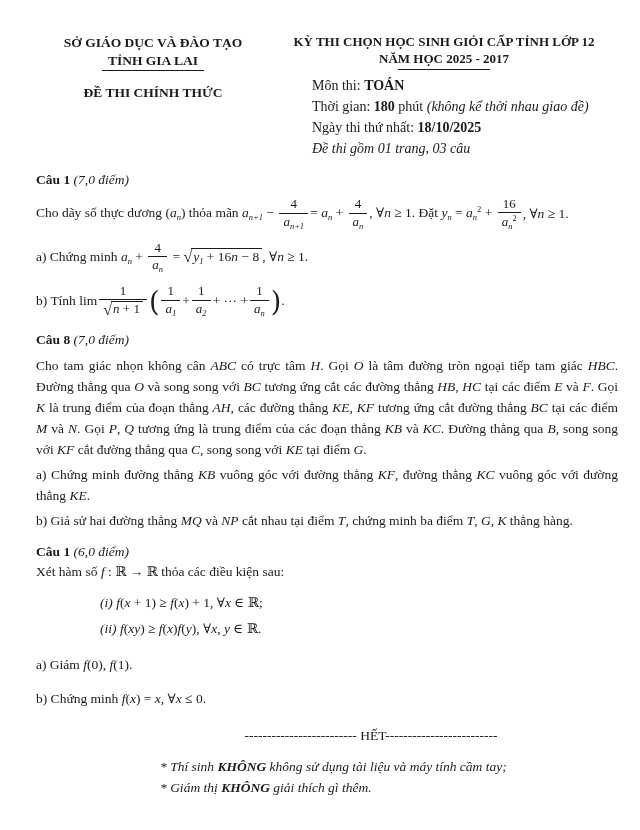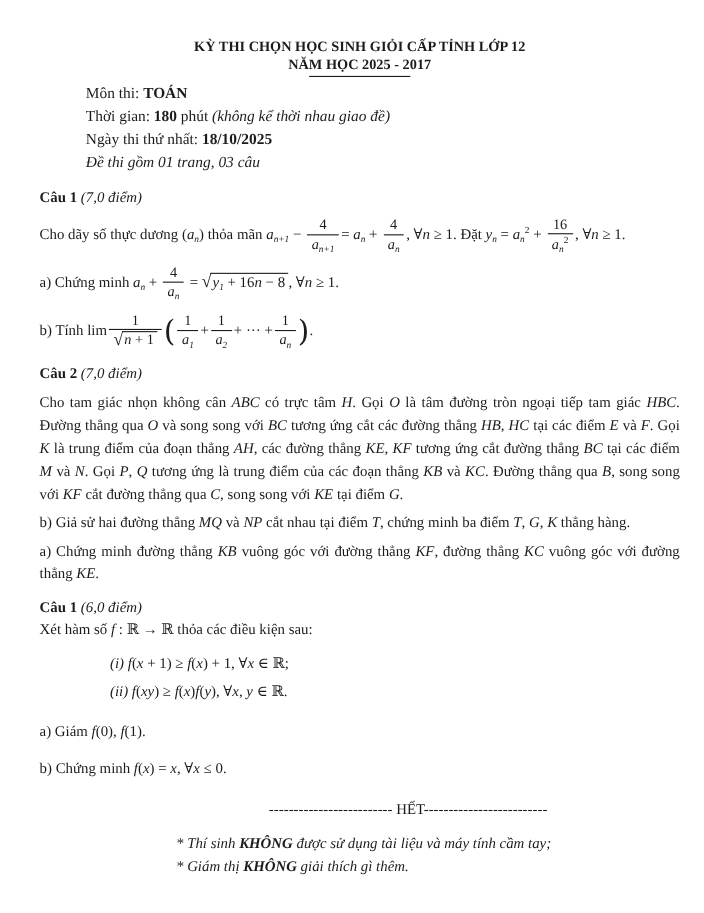--- a/index.html
+++ b/index.html
@@ -42,20 +42,26 @@
   
   .het{margin-top:18px;text-align:center;padding-left:88px;}
   .notes{margin:3px 0 0 124px;line-height:1.55;}
 </style>
 </head>
 <body>
 
 <div class="page">
 
   <div class="header">
+    <div class="h-left">
+      <div>SỞ GIÁO DỤC VÀ ĐÀO TẠO</div>
+      <div>TỈNH GIA LAI</div>
+      <div class="rule rule-left"></div>
+      <div class="exam-type">ĐỀ THI CHÍNH THỨC</div>
+    </div>
     <div class="h-right">
       <div>KỲ THI CHỌN HỌC SINH GIỎI CẤP TỈNH LỚP 12</div>
       <div>NĂM HỌC 2025 - 2017</div>
       <div class="rule rule-right"></div>
       <div class="details">
         <div><span>Môn thi: </span><span class="b">TOÁN</span></div>
         <div><span>Thời gian: </span><span class="b">180</span><span> phút  </span><span class="i">(không kể thời nhau giao đề)</span></div>
         <div><span>Ngày thi thứ nhất: </span><span class="b">18/10/2025</span></div>
         <div><span class="i">Đề thi gồm 01 trang, 03 câu</span></div>
       </div>
@@ -63,36 +69,36 @@
   </div>
 
   <div>
     <p class="sec-heading"><span class="b">Câu 1 </span><span class="i">(7,0 điểm)</span></p>
     <p class="mline"><span><span>Cho dãy số thực dương (</span><span class="i">a</span><span class="sub">n</span><span>) thỏa mãn </span><span class="i">a</span><span class="sub">n+1</span><span> − </span></span><span class="frac"><span class="num">4</span><span class="den"><span class="i">a</span><span class="sub">n+1</span></span></span><span><span>= </span><span class="i">a</span><span class="sub">n</span><span> + </span></span><span class="frac"><span class="num">4</span><span class="den"><span class="i">a</span><span class="sub">n</span></span></span><span><span>, ∀</span><span class="i">n</span><span> ≥ 1. Đặt </span><span class="i">y</span><span class="sub">n</span><span> = </span><span class="i">a</span><span class="sub">n</span><span class="sup">2</span><span> + </span></span><span class="frac"><span class="num">16</span><span class="den"><span class="i">a</span><span class="sub">n</span><span class="sup">2</span></span></span><span><span>, ∀</span><span class="i">n</span><span> ≥ 1.</span></span></p>
     <p class="mline"><span><span>a)  Chứng minh </span><span class="i">a</span><span class="sub">n</span><span> + </span></span><span class="frac"><span class="num">4</span><span class="den"><span class="i">a</span><span class="sub">n</span></span></span> <span>= </span><span class="sqrt"><span class="rad">√</span><span class="bod"><span class="i">y</span><span class="sub">1</span><span> + 16</span><span class="i">n</span><span> − 8</span></span></span><span><span>, ∀</span><span class="i">n</span><span> ≥ 1.</span></span></p>
     <p class="mline"><span>b)  Tính lim</span><span class="frac"><span class="num">1</span><span class="den"><span class="sqrt"><span class="rad">√</span><span class="bod"><span class="i">n</span><span> + 1</span></span></span></span></span><span class="bigp">(</span><span class="frac"><span class="num">1</span><span class="den"><span class="i">a</span><span class="sub">1</span></span></span><span>+</span><span class="frac"><span class="num">1</span><span class="den"><span class="i">a</span><span class="sub">2</span></span></span><span>+ ··· +</span><span class="frac"><span class="num">1</span><span class="den"><span class="i">a</span><span class="sub">n</span></span></span><span class="bigp">)</span><span>.</span></p>
   </div>
 
   <div>
-    <p class="sec-heading"><span class="b">Câu 2 </span><span class="i">(7,0 điểm)</span></p>
+    <p class="sec-heading"><span class="b">Câu 8 </span><span class="i">(7,0 điểm)</span></p>
     <p class="para"><span>Cho tam giác nhọn không cân </span><span class="i">ABC</span><span> có trực tâm </span><span class="i">H</span><span>. Gọi </span><span class="i">O</span><span> là tâm đường tròn ngoại tiếp tam giác </span><span class="i">HBC</span><span>. Đường thẳng qua </span><span class="i">O</span><span> và song song với </span><span class="i">BC</span><span> tương ứng cắt các đường thẳng </span><span class="i">HB</span><span>, </span><span class="i">HC</span><span> tại các điểm </span><span class="i">E</span><span> và </span><span class="i">F</span><span>. Gọi </span><span class="i">K</span><span> là trung điểm của đoạn thẳng </span><span class="i">AH</span><span>, các đường thẳng </span><span class="i">KE</span><span>, </span><span class="i">KF</span><span> tương ứng cắt đường thẳng </span><span class="i">BC</span><span> tại các điểm </span><span class="i">M</span><span> và </span><span class="i">N</span><span>. Gọi </span><span class="i">P</span><span>, </span><span class="i">Q</span><span> tương ứng là trung điểm của các đoạn thẳng </span><span class="i">KB</span><span> và </span><span class="i">KC</span><span>. Đường thẳng qua </span><span class="i">B</span><span>, song song với </span><span class="i">KF</span><span> cắt đường thẳng qua </span><span class="i">C</span><span>, song song với </span><span class="i">KE</span><span> tại điểm </span><span class="i">G</span><span>.</span></p>
+    <p class="partline"><span>a)  Chứng minh đường thẳng </span><span class="i">KB</span><span> vuông góc với đường thẳng </span><span class="i">KF</span><span>, đường thẳng </span><span class="i">KC</span><span> vuông góc với đường thẳng </span><span class="i">KE</span><span>.</span></p>
     <p class="partline"><span>b)  Giả sử hai đường thẳng </span><span class="i">MQ</span><span> và </span><span class="i">NP</span><span> cắt nhau tại điểm </span><span class="i">T</span><span>, chứng minh ba điểm </span><span class="i">T</span><span>, </span><span class="i">G</span><span>, </span><span class="i">K</span><span> thẳng hàng.</span></p>
-    <p class="partline"><span>a)  Chứng minh đường thẳng </span><span class="i">KB</span><span> vuông góc với đường thẳng </span><span class="i">KF</span><span>, đường thẳng </span><span class="i">KC</span><span> vuông góc với đường thẳng </span><span class="i">KE</span><span>.</span></p>
   </div>
 
   <div>
     <p class="sec-heading" style="margin-bottom:0;"><span class="b">Câu 1 </span><span class="i">(6,0 điểm)</span></p>
     <p class="partline" style="margin-top:2px;"><span>Xét hàm số </span><span class="i">f</span><span> : ℝ → ℝ thỏa các điều kiện sau:</span></p>
     <p class="cond" style="margin-top:10px;"><span class="i">(i)  </span><span class="i">f</span><span>(</span><span class="i">x</span><span> + 1) ≥ </span><span class="i">f</span><span>(</span><span class="i">x</span><span>) + 1, ∀</span><span class="i">x</span><span> ∈ ℝ;</span></p>
     <p class="cond"><span class="i">(ii)  </span><span class="i">f</span><span>(</span><span class="i">xy</span><span>) ≥ </span><span class="i">f</span><span>(</span><span class="i">x</span><span>)</span><span class="i">f</span><span>(</span><span class="i">y</span><span>), ∀</span><span class="i">x</span><span>, </span><span class="i">y</span><span> ∈ ℝ.</span></p>
     <p class="partline" style="margin-top:14px;"><span>a) Giám </span><span class="i">f</span><span>(0), </span><span class="i">f</span><span>(1).</span></p>
     <p class="partline" style="margin-top:14px;"><span>b) Chứng minh </span><span class="i">f</span><span>(</span><span class="i">x</span><span>) = </span><span class="i">x</span><span>, ∀</span><span class="i">x</span><span> ≤ 0.</span></p>
   </div>
 
   <div>
     <p class="het">------------------------- HẾT-------------------------</p>
     <div class="notes">
-      <div><span class="i">* Thí sinh </span><span class="bi">KHÔNG</span><span class="i"> được sử dụng tài liệu và máy tính cầm tay;</span></div>
+      <div><span class="i">* Thí sinh </span><span class="bi">KHÔNG</span><span class="i"> không sử dụng tài liệu và máy tính cầm tay;</span></div>
       <div><span class="i">* Giám thị </span><span class="bi">KHÔNG</span><span class="i"> giải thích gì thêm.</span></div>
     </div>
   </div>
 
 </div>
 
 </body></html>

